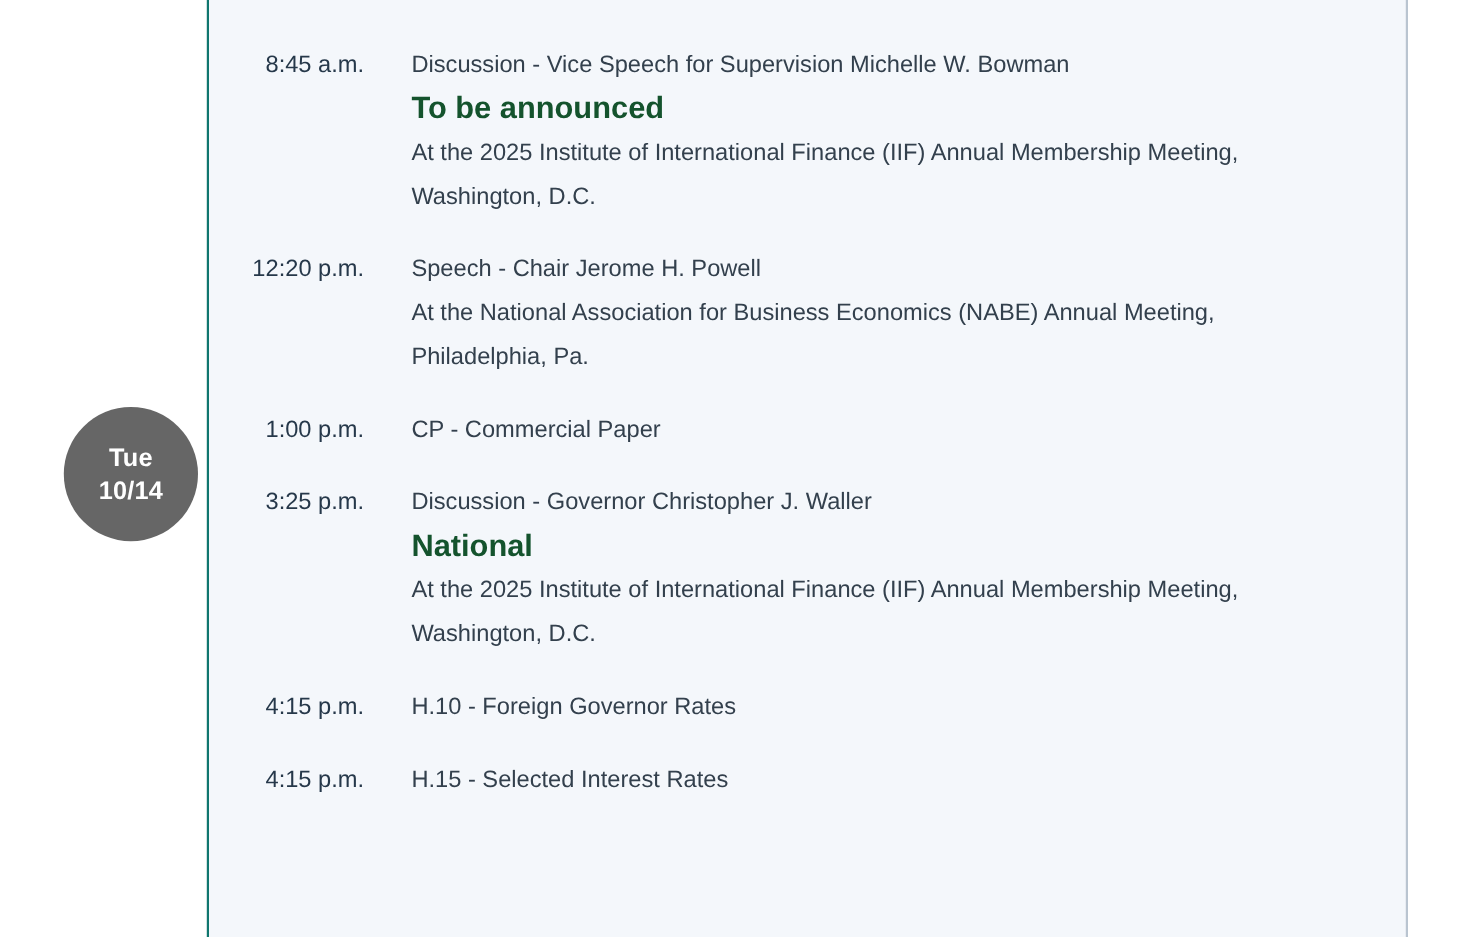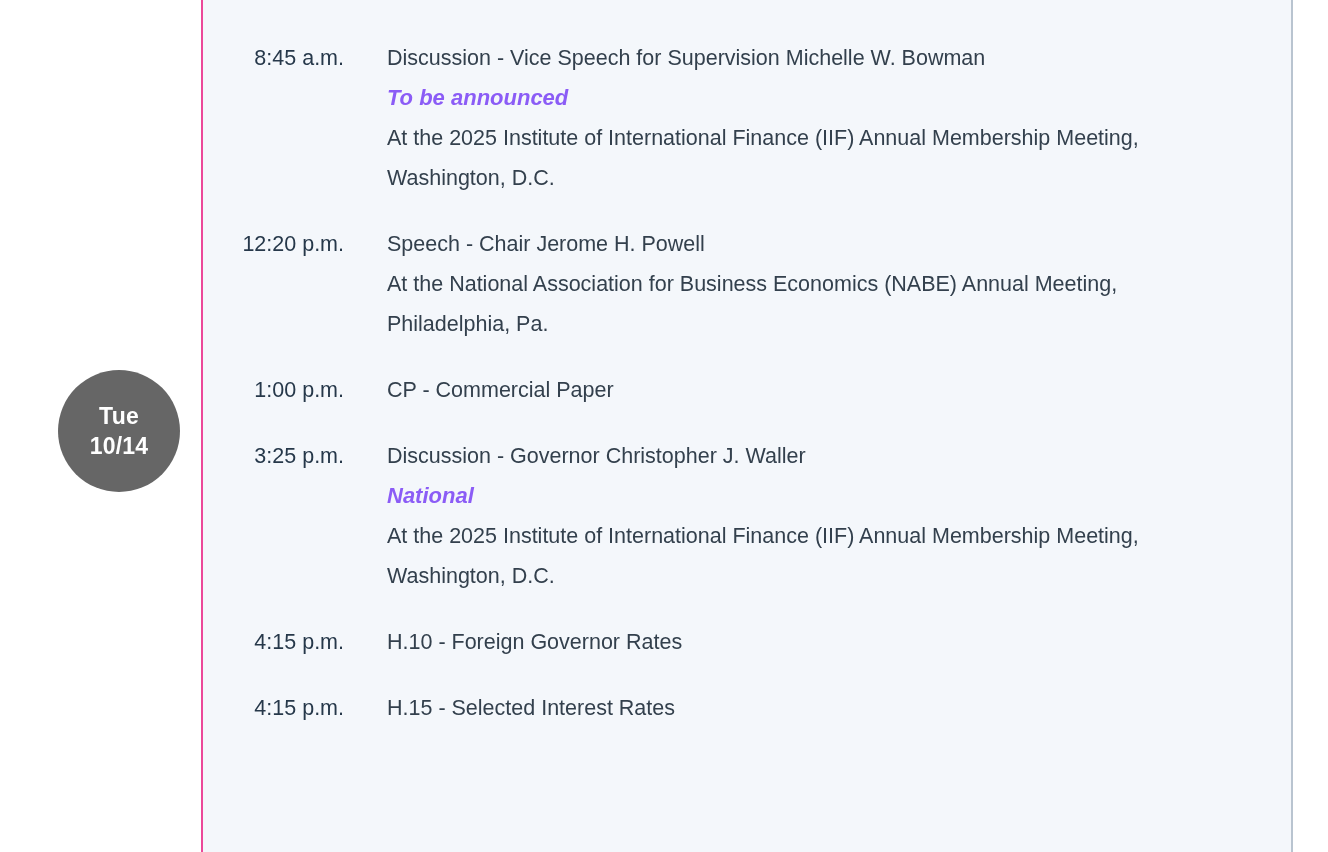--- a/index.html
+++ b/index.html
@@ -52,26 +52,26 @@
   }
   .date-badge .dow,
   .date-badge .mday {
     display: block;
     text-align: center;
   }
 
   
   .events-panel {
     position: absolute;
-    left: 201px;
+    left: 188px;
     top: 0;
     width: 1092px;
     height: 852px;
     background: #f4f7fb;
-    border-left: 2px solid #ec4899;
+    border-left: 2px solid #0f766e;
     border-right: 2px solid #b9c4d0;
     box-sizing: border-box;
     padding-top: 38px;
   }
 
   .event {
     display: flex;
     align-items: flex-start;
     margin-bottom: 26px;
   }
@@ -96,25 +96,24 @@
   }
 
   .event-line {
     font-size: 21.5px;
     line-height: 40px;
     color: #33404d;
     white-space: nowrap;
   }
 
   .event-title {
-    font-size: 22px;
+    font-size: 28px;
     line-height: 40px;
     font-weight: bold;
-    font-style: italic;
-    color: #8b5cf6;
+    color: #14532d;
     white-space: nowrap;
   }
 
   .event-location {
     font-size: 21.5px;
     line-height: 40px;
     color: #33404d;
     max-width: 760px;
   }
 </style>

